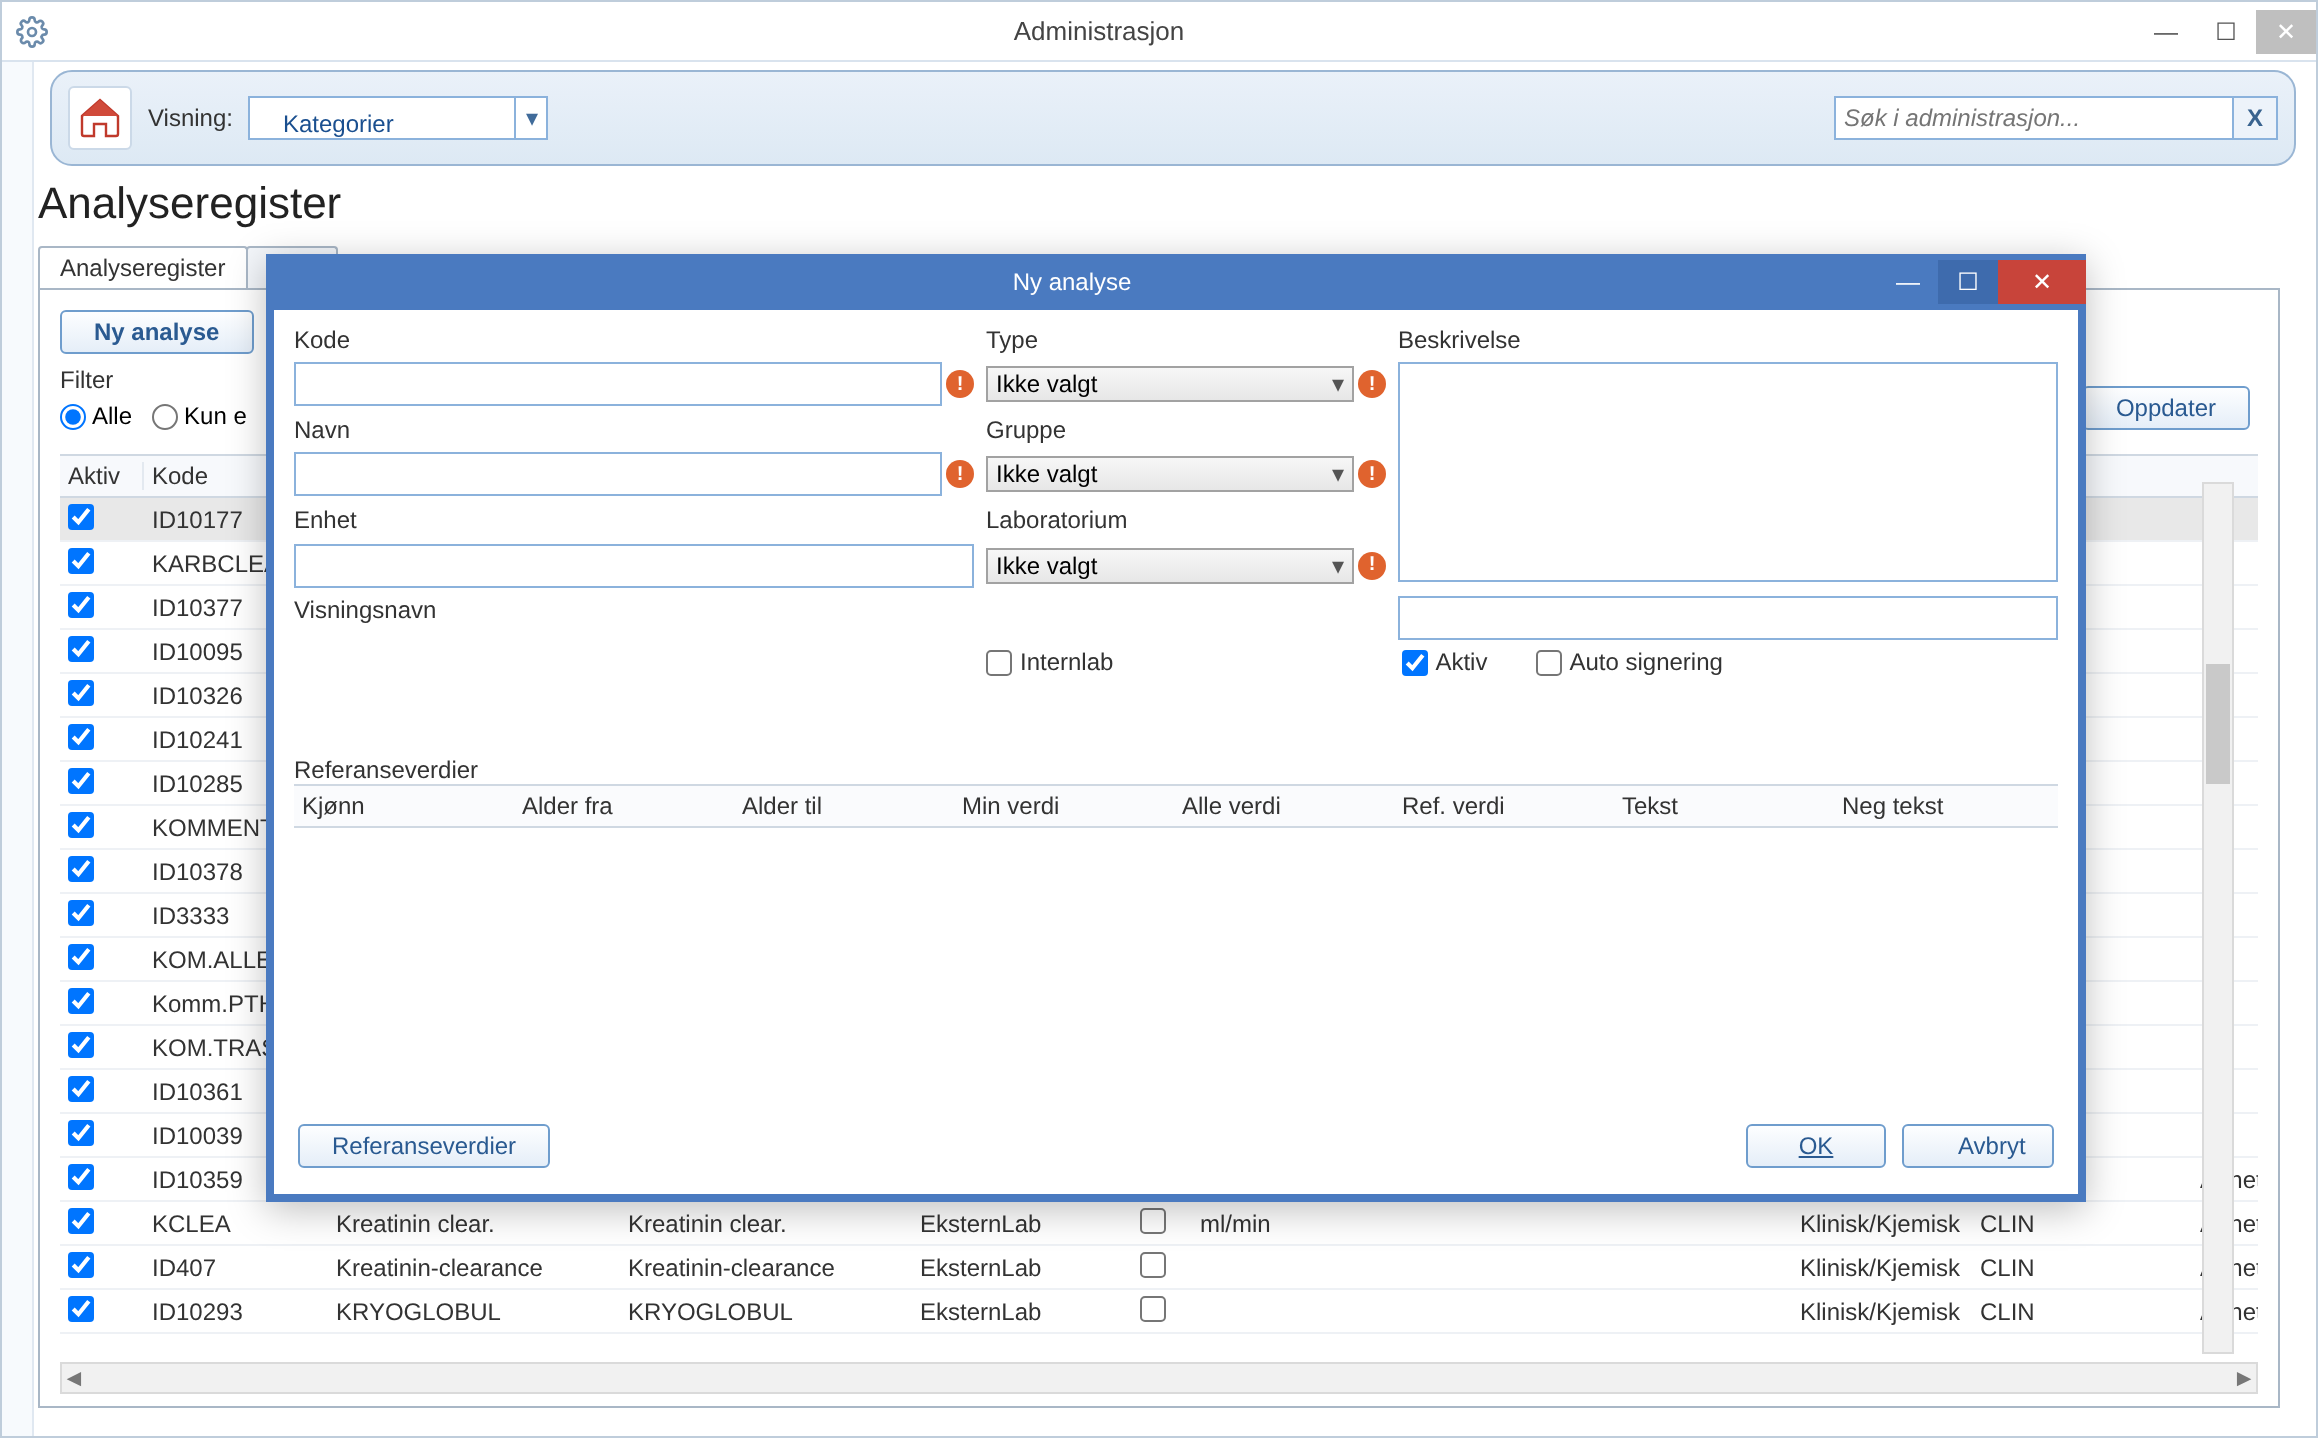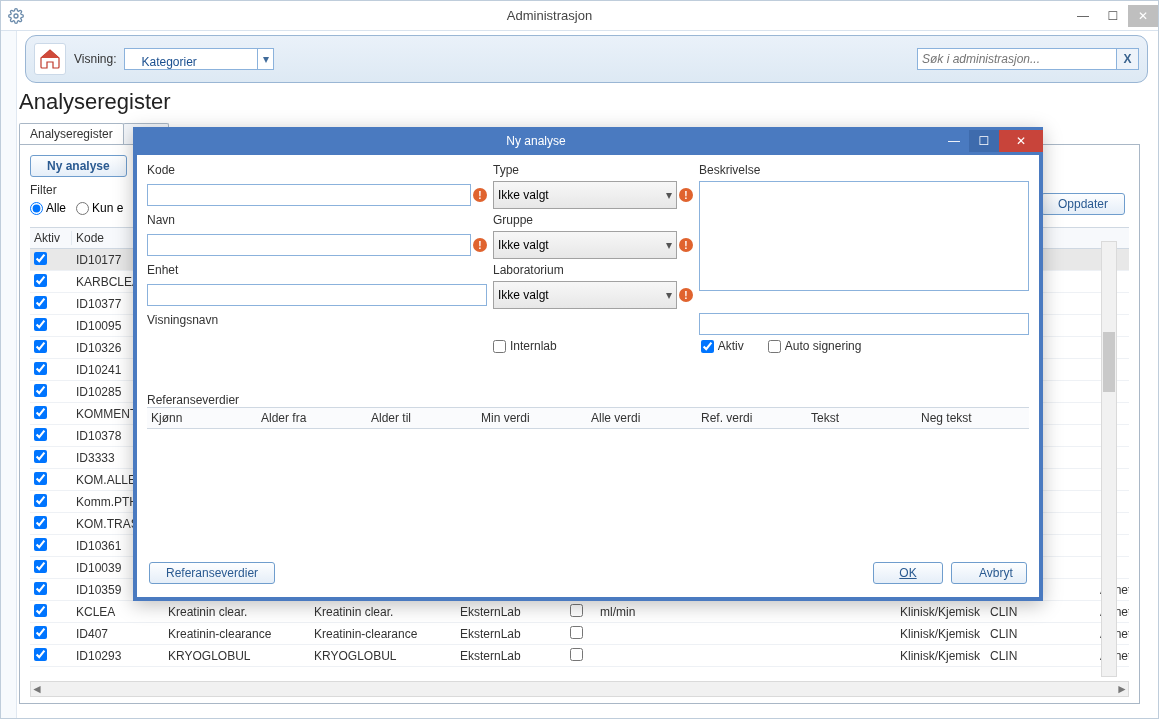--- a/index.html
+++ b/index.html
@@ -57,21 +57,21 @@
   .modal-title { height: 28px; background: #4a7ac0; margin:-4px -4px 0 -4px; display:flex; align-items:center; color:#fff; font-size:13px;}
   .modal-title .t { flex:1; text-align:center; }
   .modal-title .mbtn { width:30px; height:22px; display:flex; align-items:center; justify-content:center; color:#fff;}
   .modal-title .mbtn.max { background:#3e6bad;}
   .modal-title .mbtn.close { background:#c8443a; width:44px;}
   .modal-body { flex:1; padding: 8px 10px 0 10px; position:relative; }
   .form-grid { display:grid; grid-template-columns: 340px 200px 1fr; column-gap:6px; row-gap:4px; }
   .fld-label { color:#333; }
   .fld { display:flex; align-items:center; gap:2px; }
   .txt { height:22px; border:1px solid #8bb2dc; background:#fff; width:100%; padding:0 4px;}
-  .combo { height:28px; border:1px solid #a2a2a2; background:linear-gradient(#f7f7f7,#e7e7e7); width:190px; display:flex; align-items:center; padding:0 4px; position:relative; color:...
+  .combo { height:18px; border:1px solid #a2a2a2; background:linear-gradient(#f7f7f7,#e7e7e7); width:190px; display:flex; align-items:center; padding:0 4px; position:relative; color:...
   }
   .combo .arr{ position:absolute; right:4px; color:#555;}
   .err-icon { width:14px; height:14px; border-radius:50%; background:#e0632e; color:#fff; font-size:10px; font-weight:bold; display:flex; align-items:center; justify-content:center; flex:0 0 14px;}
   .desc-box { grid-column:3; grid-row:2 / span 5; }
   .desc-box .ta { width:100%; height:110px; border:1px solid #8bb2dc; resize:none; background:#fff;}
   .chk-row { display:flex; gap:24px; }
   .chk-row label { display:flex; align-items:center; gap:4px; color:#333;}
   .chk-row input{margin:0;}
 
   .refv-label { margin-top:40px; color:#333; }

